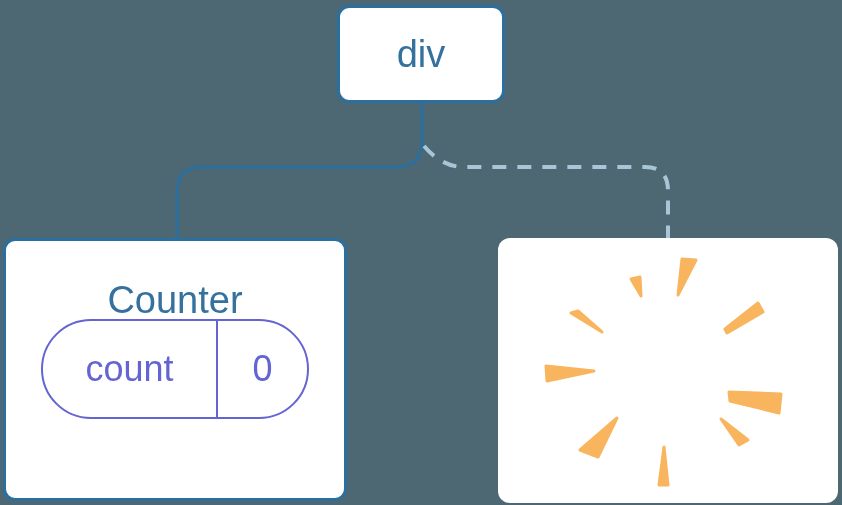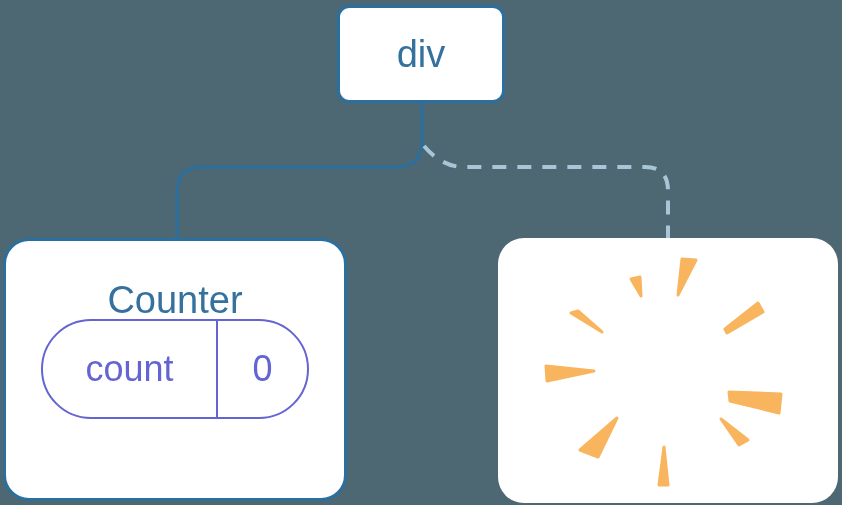--- a/index.html
+++ b/index.html
@@ -19,21 +19,21 @@
     font-family:"Liberation Sans", sans-serif;
     position:relative;
   }
   .stage{position:absolute;inset:0;}
   .connectors{position:absolute;left:0;top:0;width:842px;height:505px;}
   .solid-link{fill:none;stroke:var(--color-solid-link);stroke-width:3;}
   .dashed-link{fill:none;stroke:var(--color-dashed-link);stroke-width:4;stroke-dasharray:14 11;}
   .node{
     position:absolute;
     background:var(--color-node-bg);
-    border-radius:26px;
+    border-radius:12px;
   }
   .node--bordered{border:3px solid var(--color-node-border);}
   .node--root{
     left:337px;top:5px;width:168px;height:98px;
     border-radius:12px;
     display:flex;align-items:center;justify-content:center;
   }
   .root-label{
     color:var(--color-node-text);
     font-size:38px;

